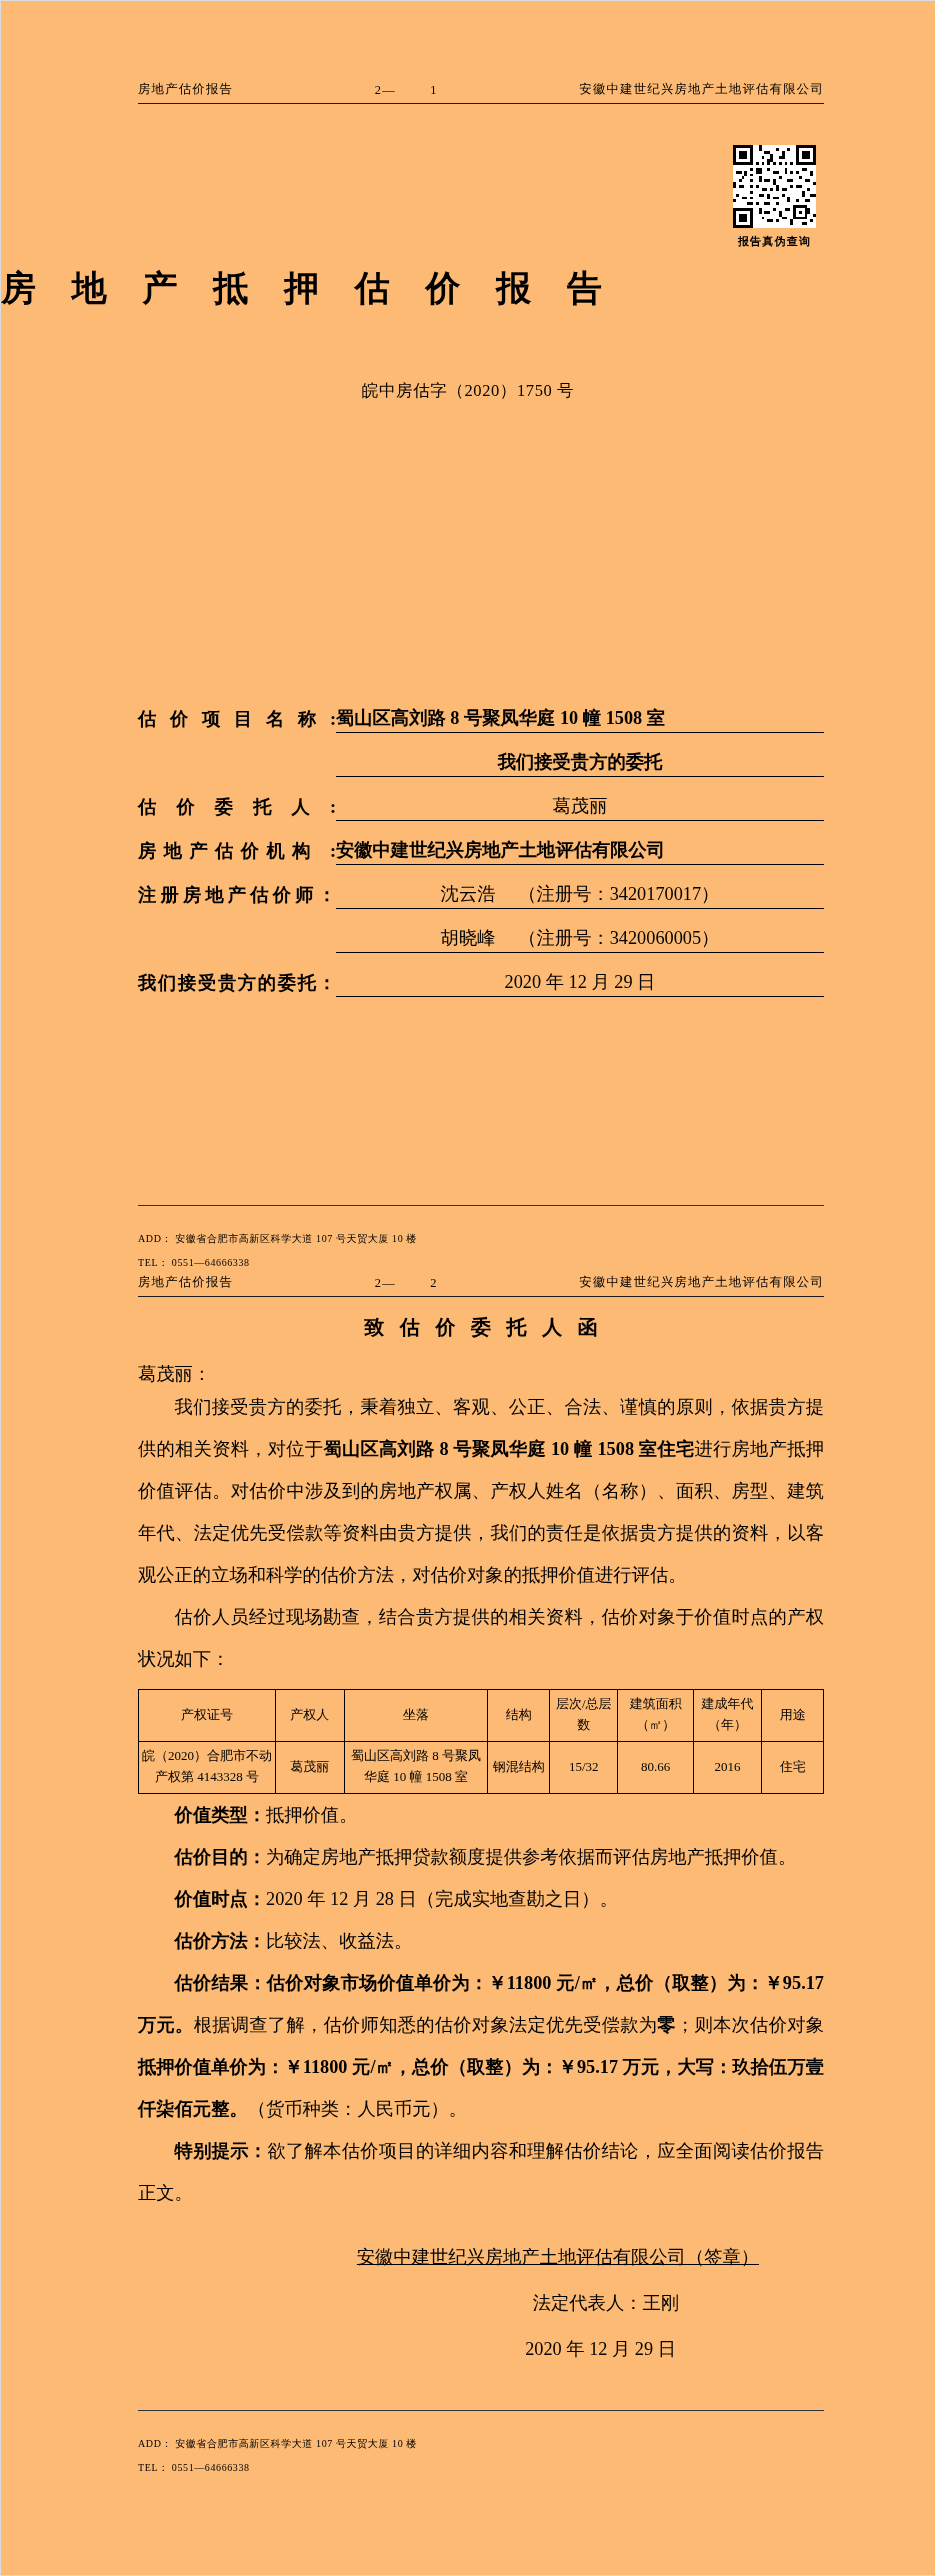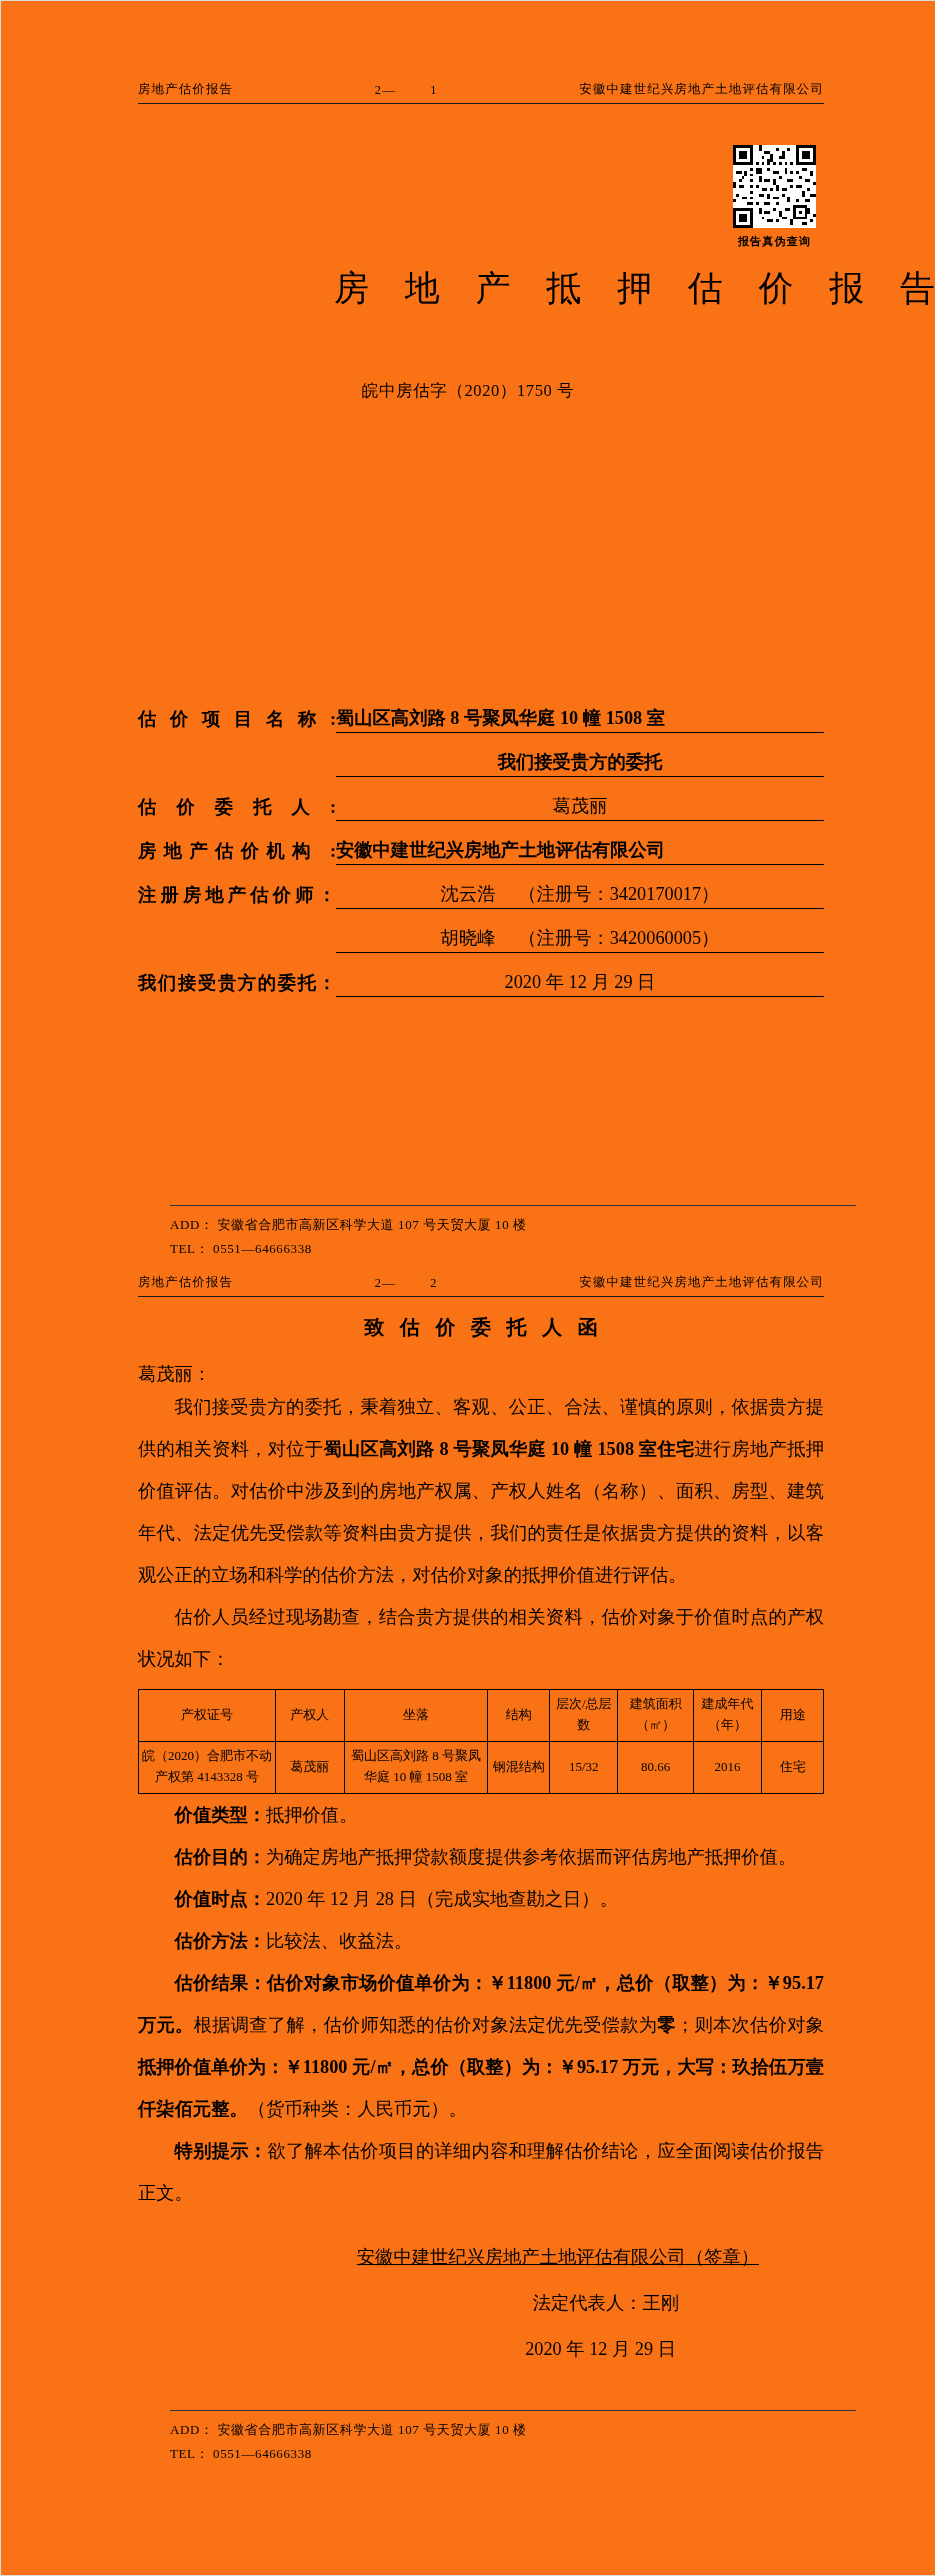--- a/index.html
+++ b/index.html
@@ -1,20 +1,20 @@
 <!DOCTYPE html>
 <html style="font-size:9.4px"><head>
 <meta charset="utf-8">
 <style>
   html,body { margin:0; padding:0; background:#ffffff; }
   .sheet {
     position:relative;
     width:936px;
     height:2576px;
-    background:#f97316;
+    background:#fdba74;
     font-family:"Liberation Serif","DejaVu Serif",serif;
     color:#000;
     box-sizing:border-box;
     border:0.6px solid #dcdcdc;
     overflow:hidden;
   }
   
   .hdr {
     display:flex;
     justify-content:space-between;
@@ -27,41 +27,41 @@
   .hdr .c { white-space:pre; }
   .p1-hdr { position:absolute; top:80px; left:137px; width:686px; }
 
   
   .qr-wrap { position:absolute; top:144px; left:732px; width:83px; text-align:center; }
   .qr-cap { margin-top:3.5px; font-size:11px; font-weight:bold; letter-spacing:1.2px; }
 
   
   .p1-title {
     position:absolute; top:264px; left:0; width:100%;
-    text-align:right; font-size:35px; font-weight:normal;
+    text-align:left; font-size:35px; font-weight:bold;
     word-spacing:27px; white-space:nowrap;
   }
   .p1-docno { position:absolute; top:379px; left:0; width:100%; text-align:center; font-size:16.5px; letter-spacing:0.6px; }
 
   .p1-form { position:absolute; top:688px; left:137px; width:686px; font-size:18.3px; }
   .f-row { display:flex; align-items:flex-end; height:44px; }
   .f-label {
     width:198px; flex:none; font-weight:bold;
     white-space:pre; text-align-last:justify;
     padding-bottom:2.4px;
   }
   .f-value { flex:1; border-bottom:1.2px solid #000; padding-bottom:2.4px; text-align:center; }
   .f-value.left { text-align:left; }
   .b { font-weight:bold; }
 
   
   .pg-footer {
     position:absolute; left:137px; width:686px;
-    border-top:0.6px solid #333; padding-top:7px;
-    font-size:13px; line-height:23.6px; letter-spacing:0.6px;margin-left:32px;
+    border-top:0.6px solid #333; padding-top:21px;
+    font-size:10px; line-height:23.6px; letter-spacing:0.6px;
   }
   .p1-footer { top:1204px; }
   .p2-footer { top:2409px; }
 
   
   .p2 { position:absolute; top:1273px; left:137px; width:686px; font-size:18.3px; }
   .p2-title { margin-top:17.7px; text-align:center; font-size:20px; font-weight:bold; word-spacing:10.6px; }
   .salut { margin-top:20px; }
   p.body { margin:0; line-height:42px; text-align:justify; text-indent:2em; }
   .para1 { margin-top:4.7px; }

